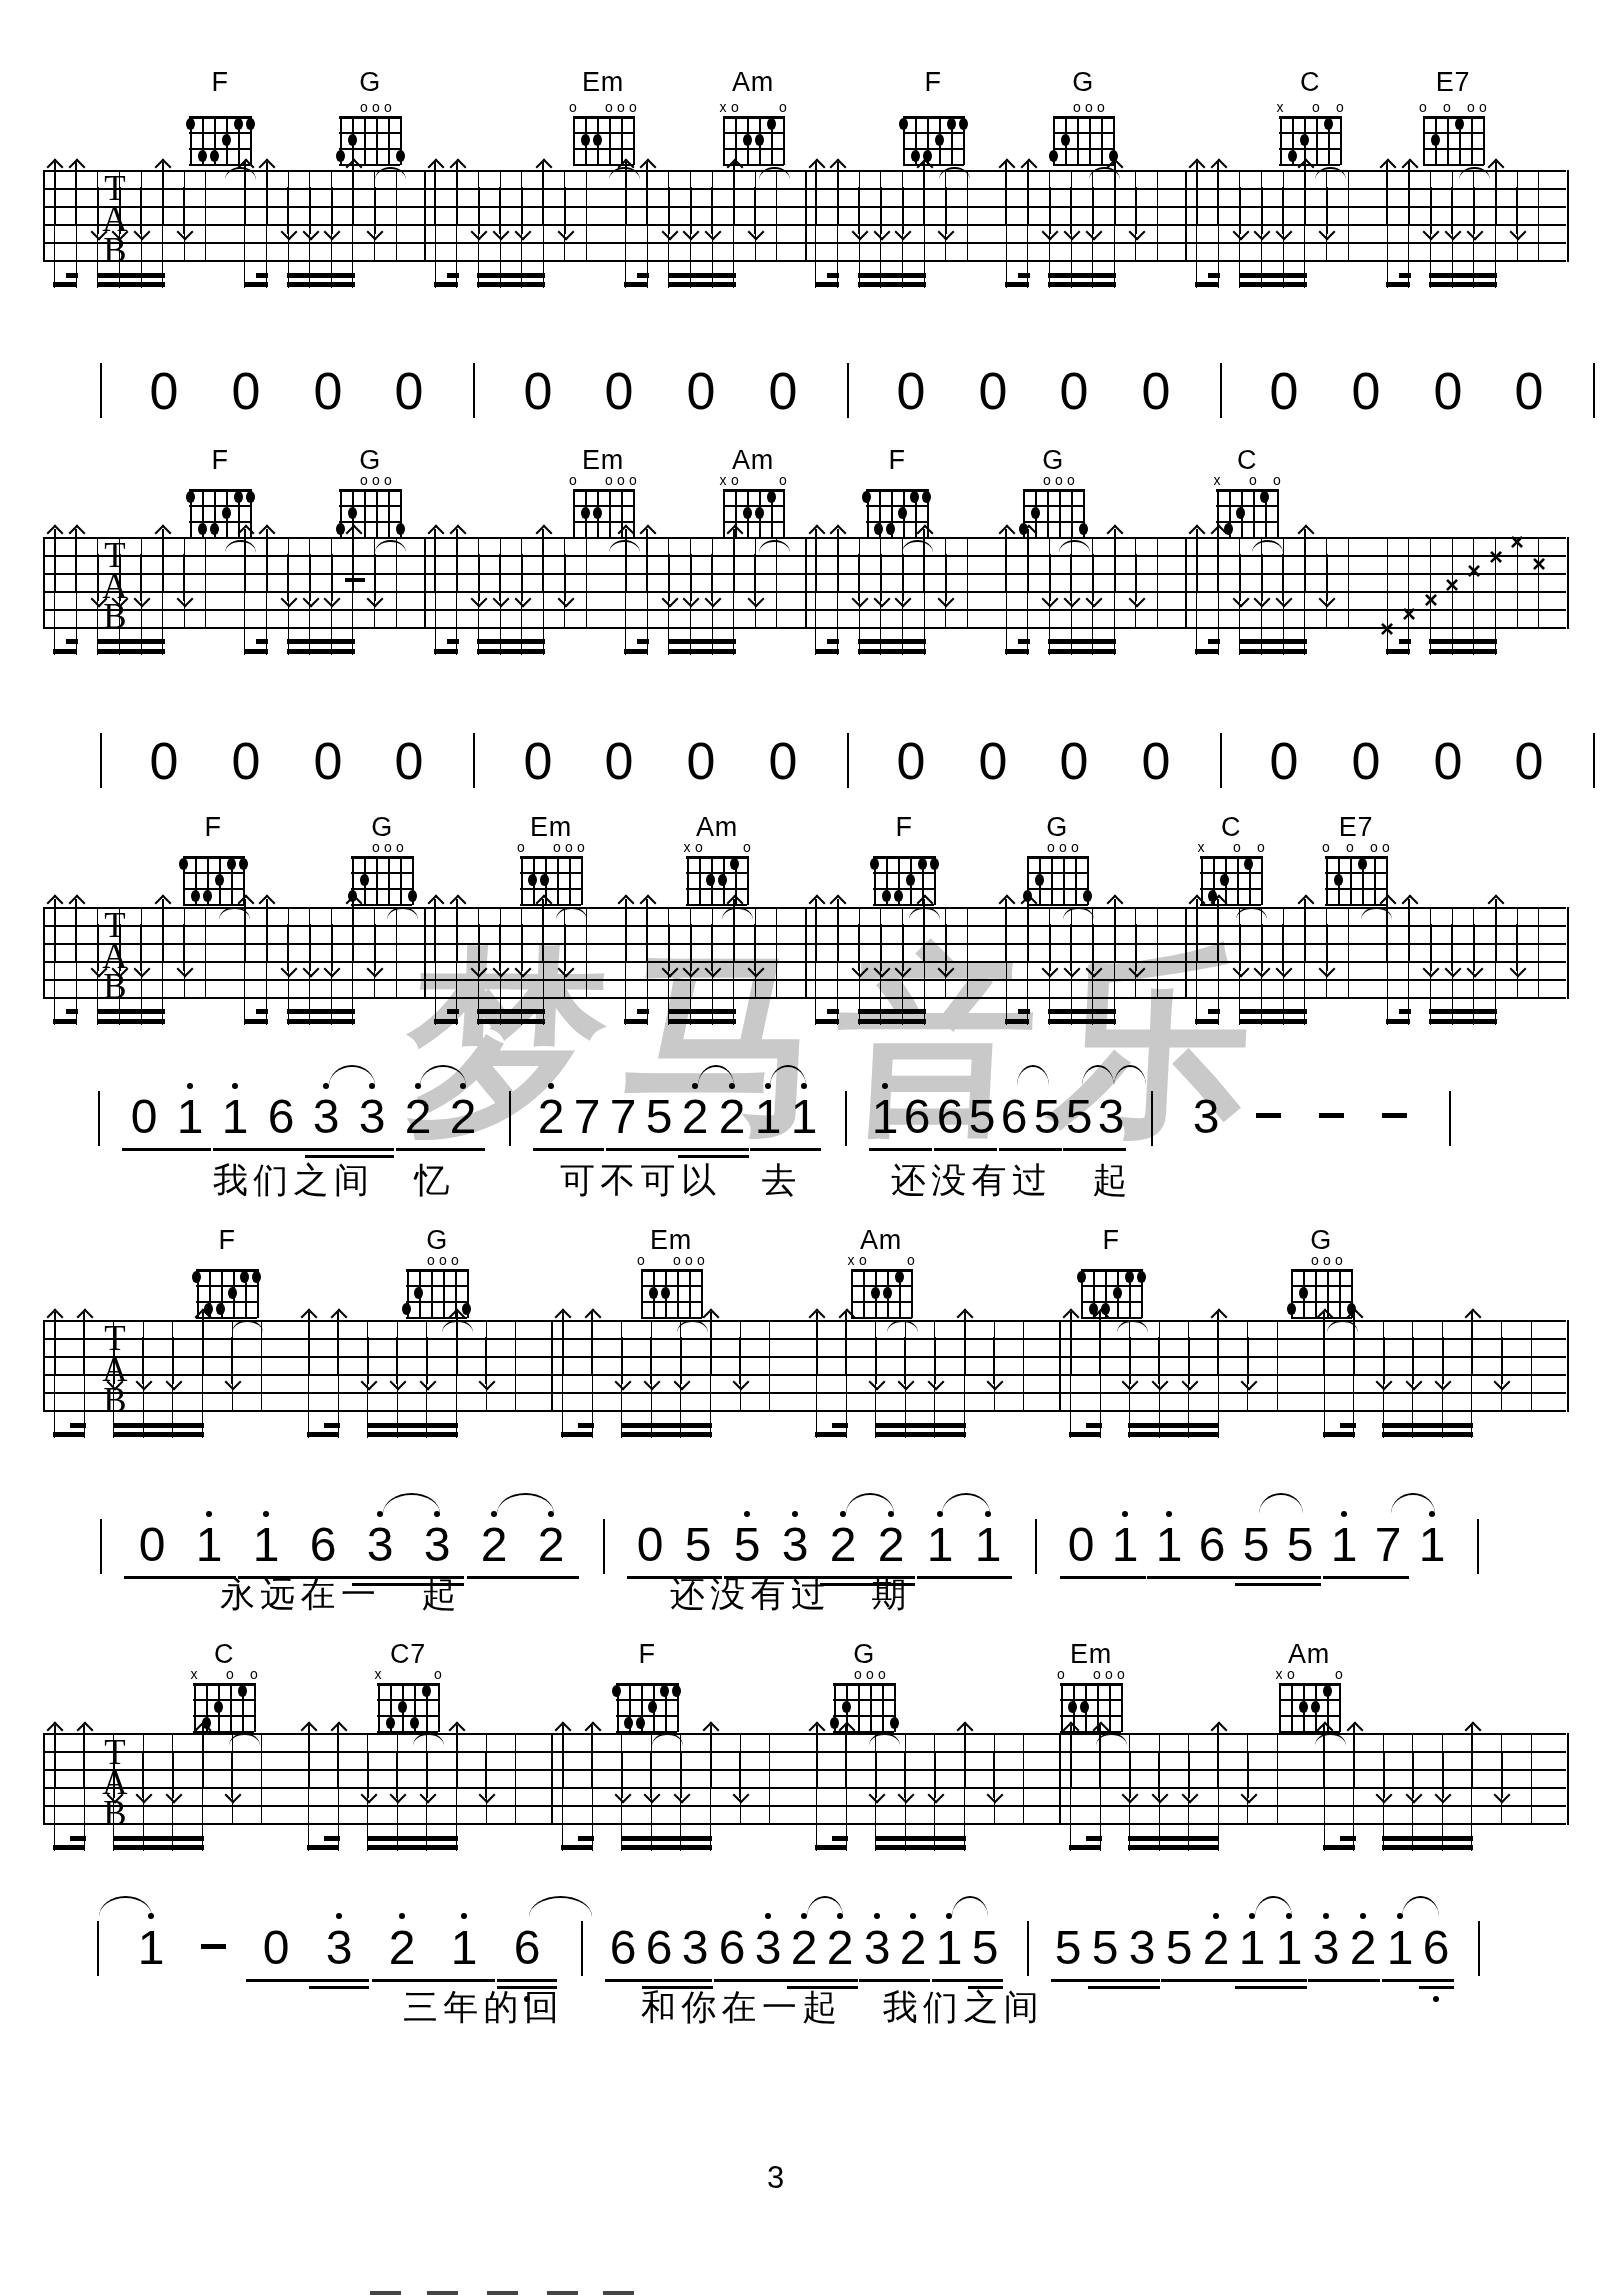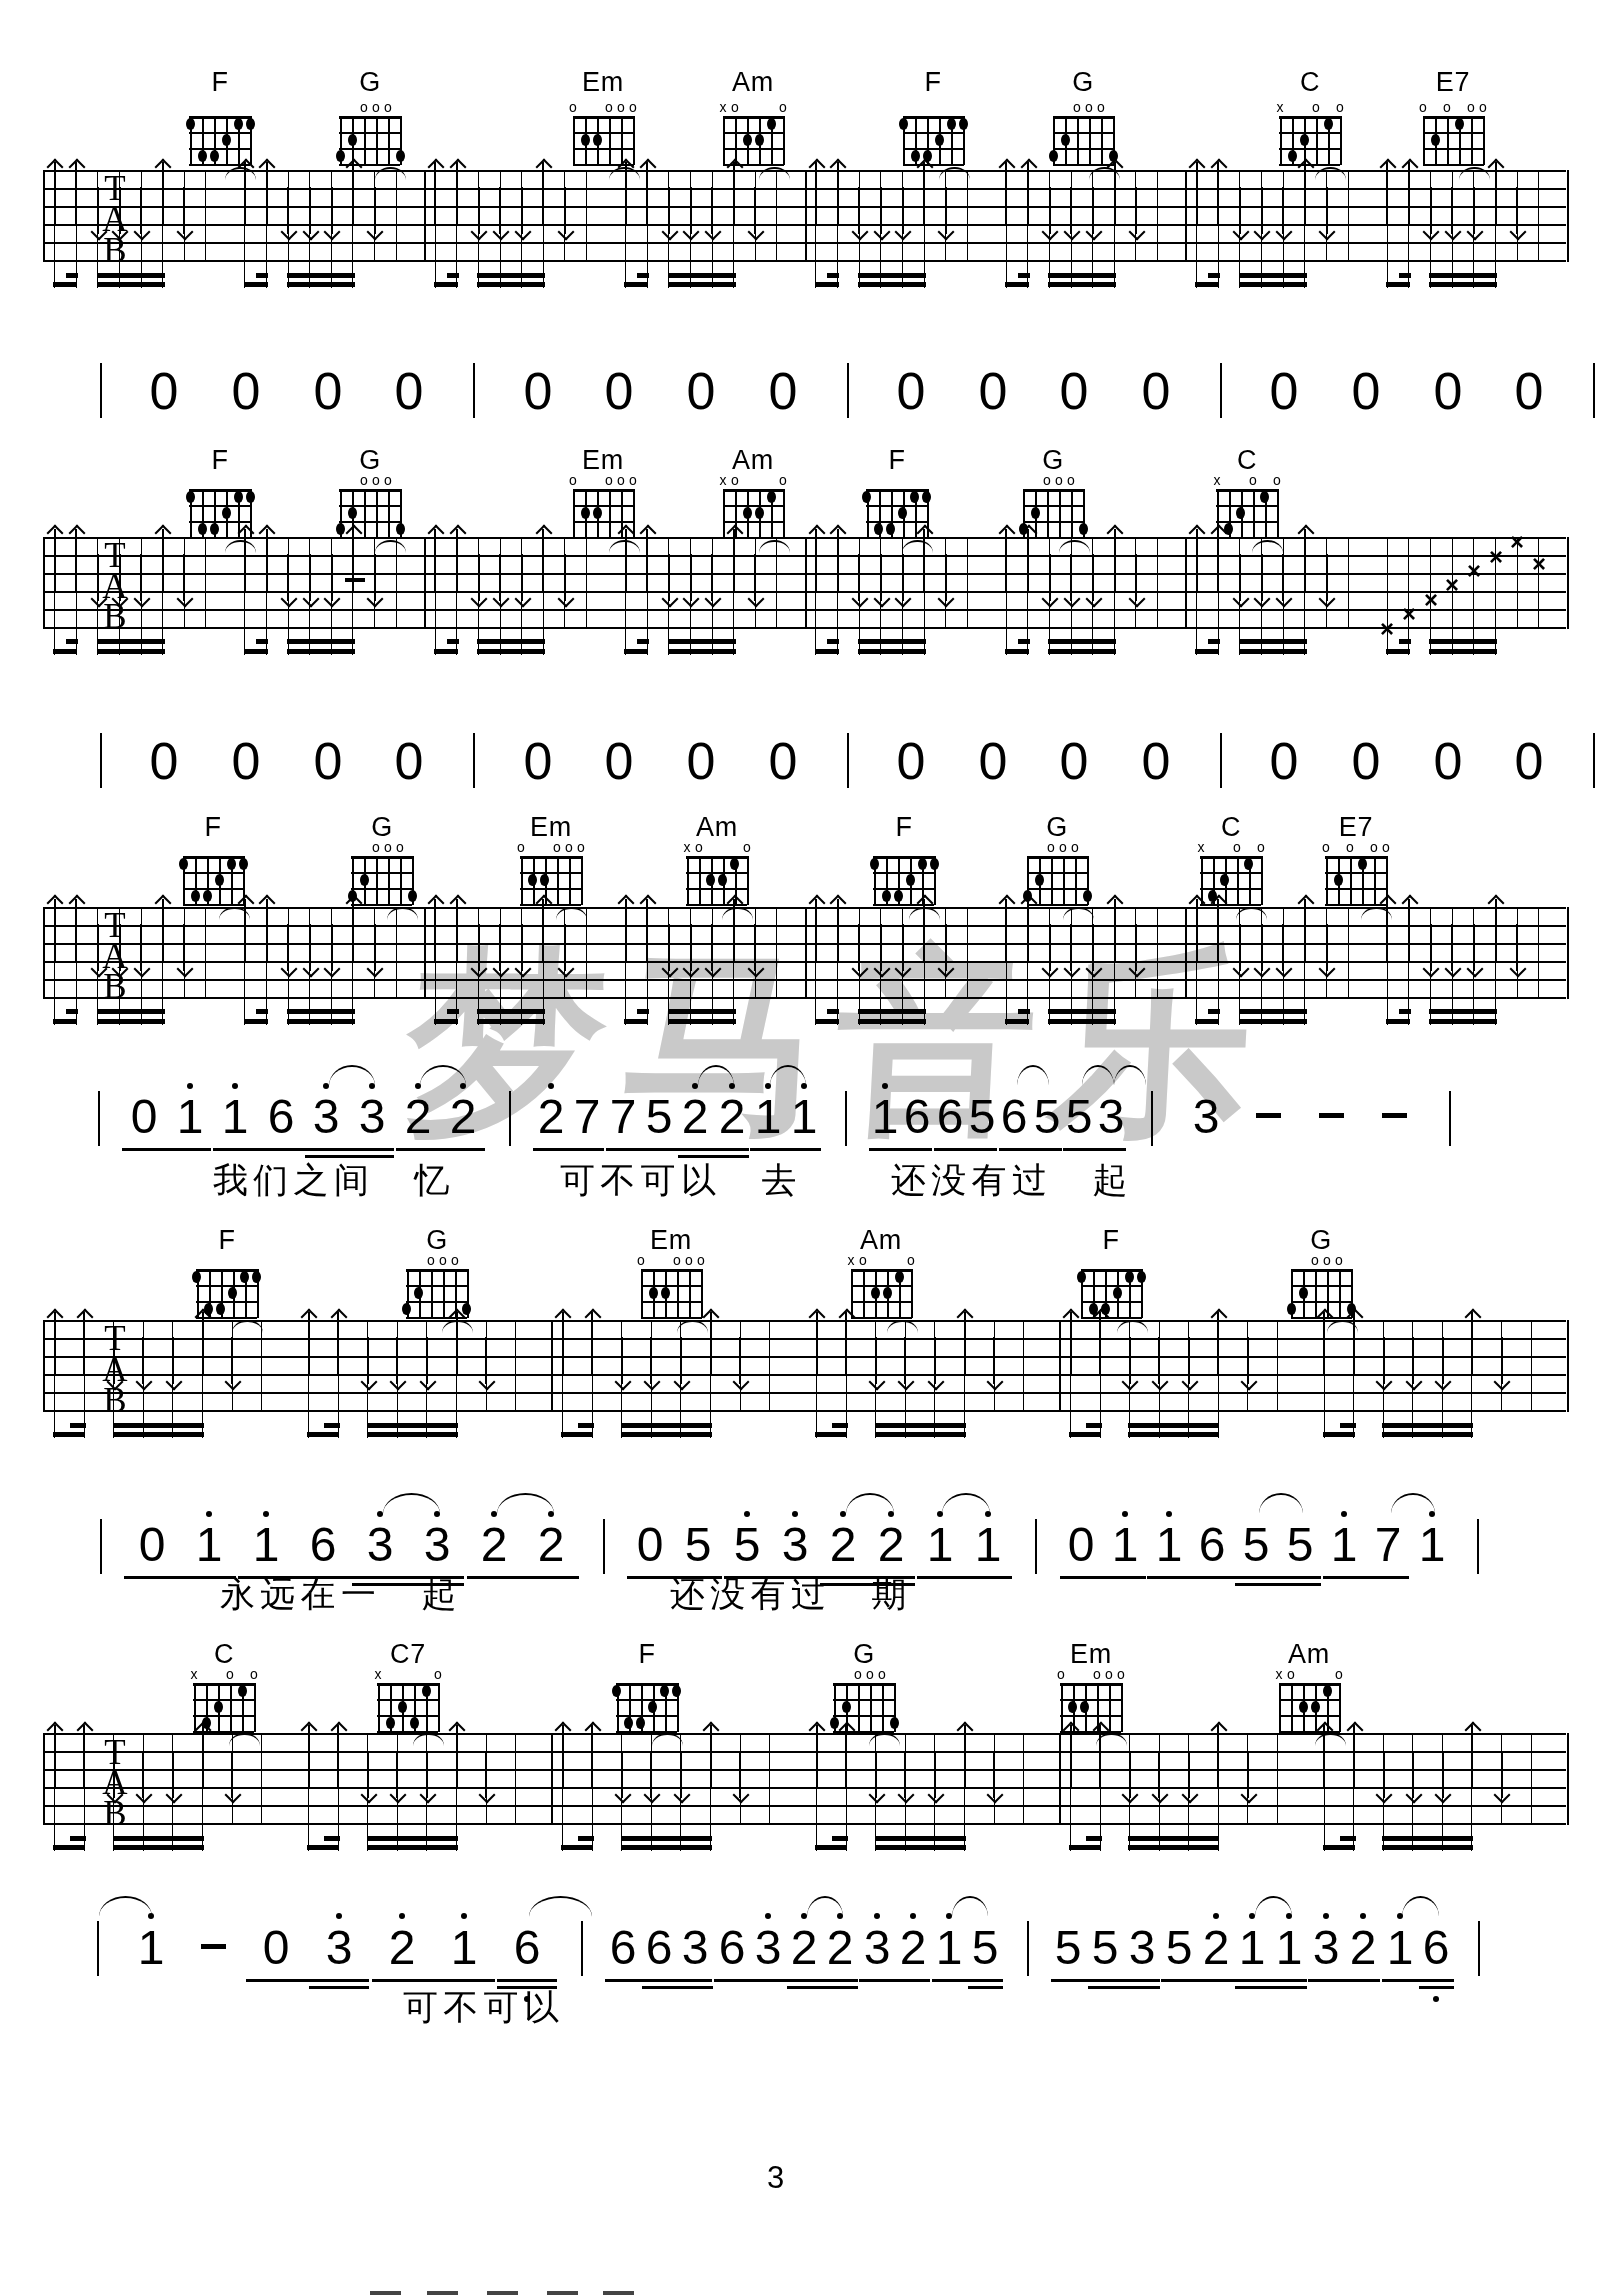--- a/index.html
+++ b/index.html
@@ -2118,20 +2118,21 @@
     <div class="tie" style="left: 1402px; top: 1896px; width: 37px;"></div>
     <div class="note" style="left: 1436px; top: 1924px;">6</div>
     <div class="dotA" style="left: 1436px; top: 1996px;"></div>
     <div class="hl" style="left: 1051px; top: 1979px; width: 109px; height: 3.3px;"></div>
     <div class="hl" style="left: 1088px; top: 1986px; width: 72px; height: 3.3px;"></div>
     <div class="hl" style="left: 1161px; top: 1979px; width: 146px; height: 3.3px;"></div>
     <div class="hl" style="left: 1235px; top: 1986px; width: 72px; height: 3.3px;"></div>
     <div class="hl" style="left: 1308px; top: 1979px; width: 72px; height: 3.3px;"></div>
     <div class="hl" style="left: 1382px; top: 1979px; width: 72px; height: 3.3px;"></div>
     <div class="hl" style="left: 1419px; top: 1986px; width: 35px; height: 3.3px;"></div>
-    <div class="lyr" style="left: 403px; top: 1984px;">可不可以</div>
+    <div class="lyr" style="left: 403px; top: 1984px;">三年的回</div>
+    <div class="lyr" style="left: 641px; top: 1984px;">和你在一起　我们之间</div>
     <div class="frag" style="left: 370px; top: 2291px; width: 31px; height: 4px;"></div>
     <div class="frag" style="left: 427px; top: 2291px; width: 31px; height: 4px;"></div>
     <div class="frag" style="left: 487px; top: 2291px; width: 31px; height: 4px;"></div>
     <div class="frag" style="left: 547px; top: 2291px; width: 31px; height: 4px;"></div>
     <div class="frag" style="left: 603px; top: 2291px; width: 31px; height: 4px;"></div>
   </div>
 
 
 </body></html>

